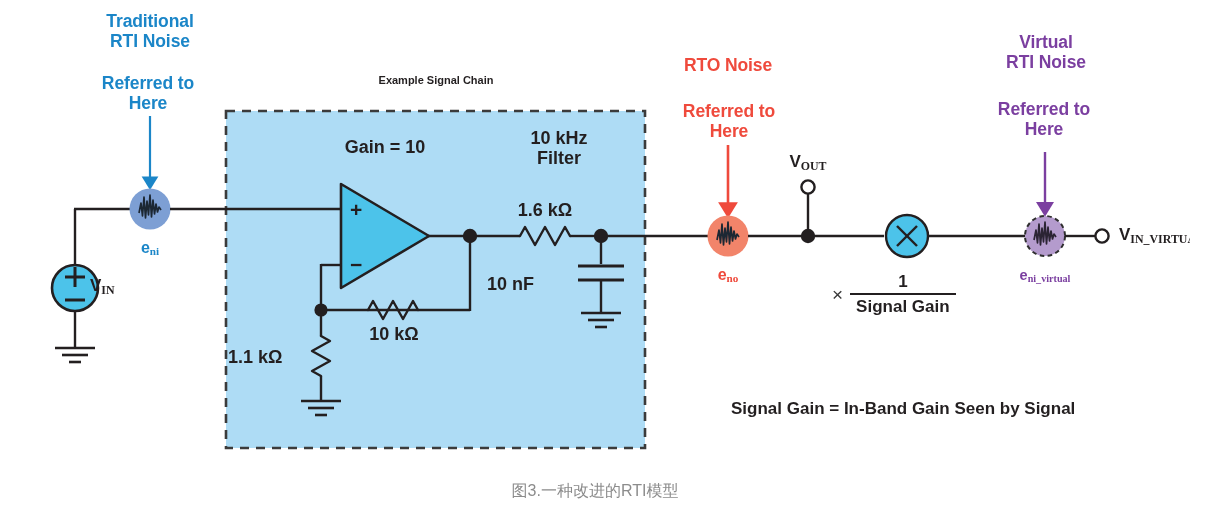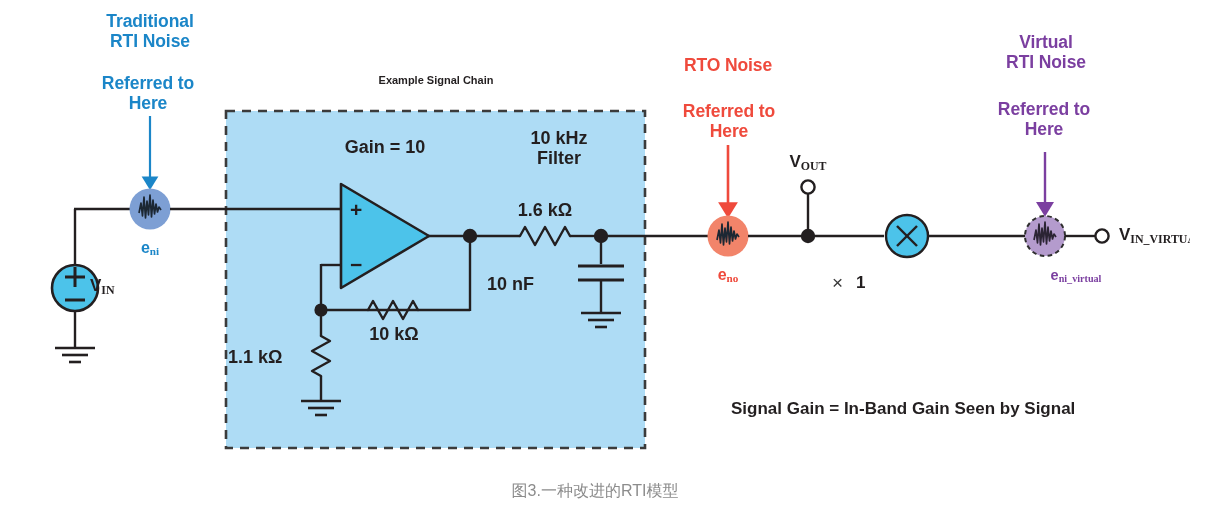--- a/index.html
+++ b/index.html
@@ -222,32 +222,33 @@
   <div class="lbl val dark ctr" style="left:394px; top:324px;">10 kΩ</div>
   <div class="lbl val dark" style="left:228px; top:347px;">1.1 kΩ</div>
 
   <div class="lbl dark" style="left:350px; top:198px; font-size:21px;">+</div>
   <div class="lbl dark" style="left:350px; top:253px; font-size:21px;">−</div>
 
   <div class="lbl nmlbl blue ctr" style="left:150px; top:239px;"><span>e</span><span class="sub">ni</span></div>
 
   <div class="lbl nmlbl red ctr" style="left:728px; top:266px;"><span>e</span><span class="sub">no</span></div>
 
-  <div class="lbl purp ctr" style="left:1045px; top:267px; font-size:14.5px;margin-left:31px;"><span>e</span><span class="sub">ni_virtual</span></div>
+  <div class="lbl purp ctr" style="left:1045px; top:267px; font-size:14.5px;"><span>e</span><span class="sub">ni_virtual</span></div>
 
   <div class="lbl termlbl dark" style="left:90px; top:276px;"><span>V</span><span class="sub">IN</span></div>
 
   <div class="lbl termlbl dark ctr" style="left:808px; top:152px;"><span>V</span><span class="sub">OUT</span></div>
 
   <div class="lbl termlbl dark" style="left:1119px; top:225px;"><span>V</span><span class="sub">IN_VIRTUAL</span></div>
 
   <div class="fracwrap" style="left:832px; top:272px;">
     <span class="fractimes">×</span>
     <span class="frac">
       <div class="num">1</div>
+      <div class="den">Signal Gain</div>
     </span>
   </div>
 
 
 
   <div class="lbl eq dark" style="left:731px; top:399px;">Signal Gain = In-Band Gain Seen by Signal</div>
 
   <div class="caption" style="top:481px;">图3.一种改进的RTI模型</div>
 
 </div>

